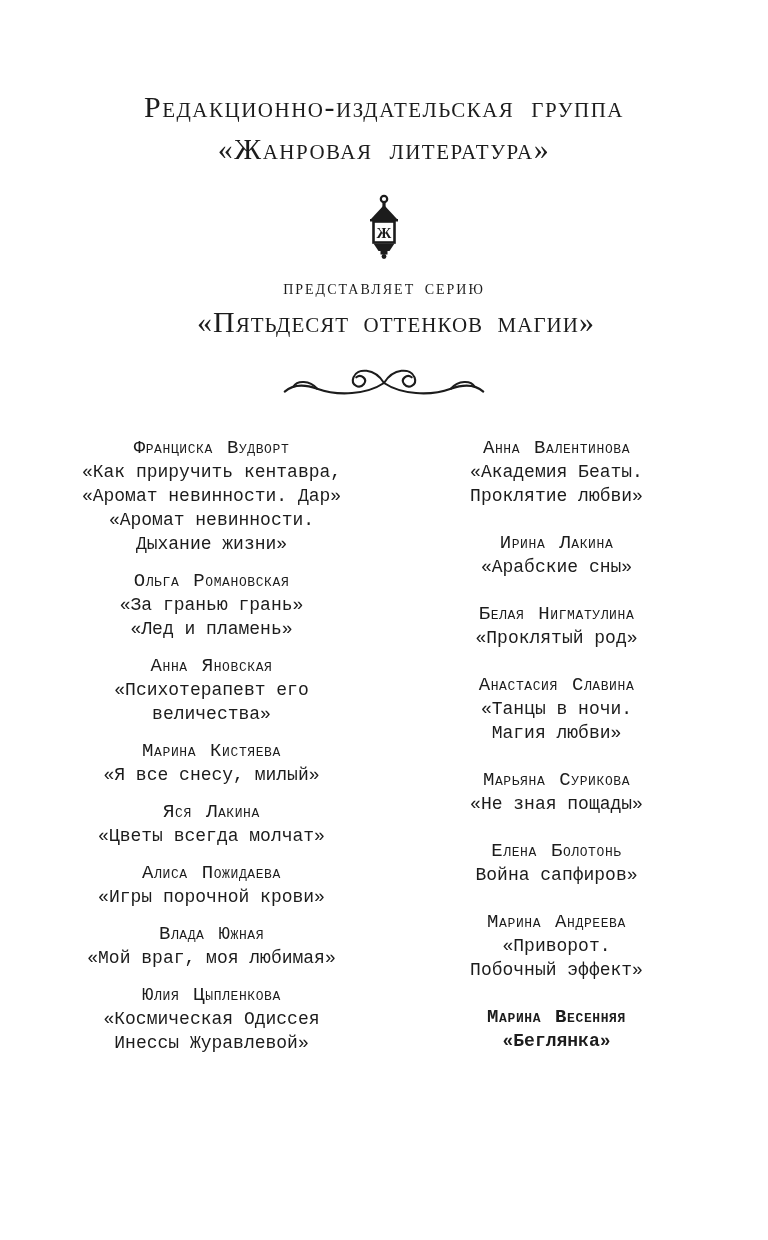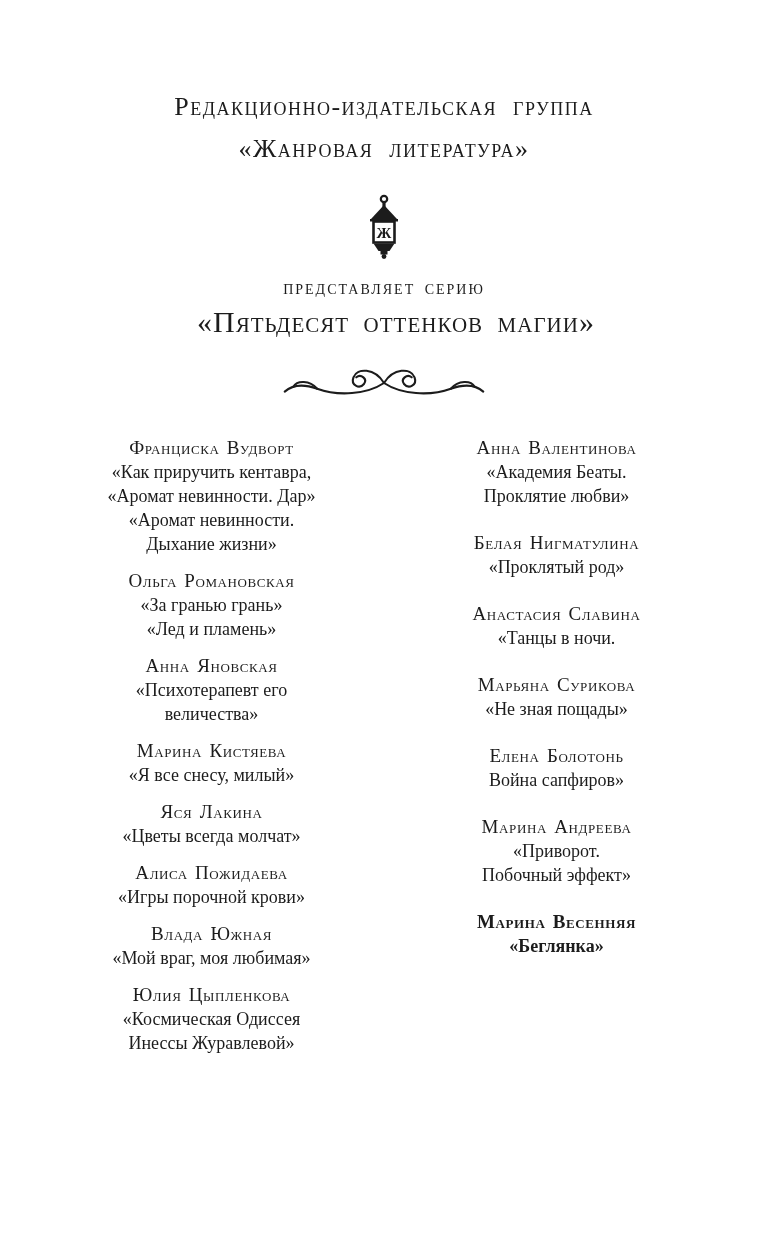--- a/index.html
+++ b/index.html
@@ -16,21 +16,21 @@
   }
   .page {
     box-sizing: border-box;
     width: 768px;
     height: 1240px;
     padding-top: 86px;
     text-align: center;
   }
   .h1-line {
     font-variant: small-caps;
-    font-size: 26px;
+    font-size: 30px;
     letter-spacing: 1.5px;
     word-spacing: 8px;
     line-height: 42px;
   }
   .lantern-wrap {
     margin-top: 24px;
     height: 66px;
   }
   .presents {
     margin-top: 22px;
@@ -48,20 +48,21 @@
     margin-left: 24px;
   }
   .flourish-wrap {
     margin-top: 20px;
     height: 42px;
   }
   .columns {
     display: flex;
     width: 690px;
     margin: 32px auto 0;
+    font-family: Liberation Mono, monospace;
   }
   .col {
     width: 50%;
     padding: 0 8px;
     box-sizing: border-box;
   }
   .entry {
     font-size: 18px;
     line-height: 24px;
     margin-bottom: 13px;
@@ -162,26 +163,31 @@
           <div class="title-line">Инессы Журавлевой»</div>
         </div>
       </div>
     <div class="col col-right">
         <div class="entry">
           <div class="author">Анна Валентинова</div>
           <div class="title-line">«Академия Беаты.</div>
           <div class="title-line">Проклятие любви»</div>
         </div>
         <div class="entry">
+          <div class="author">Ирина Лакина</div>
+          <div class="title-line">«Арабские сны»</div>
+        </div>
+        <div class="entry">
           <div class="author">Белая Нигматулина</div>
           <div class="title-line">«Проклятый род»</div>
         </div>
         <div class="entry">
           <div class="author">Анастасия Славина</div>
           <div class="title-line">«Танцы в ночи.</div>
+          <div class="title-line">Магия любви»</div>
         </div>
         <div class="entry">
           <div class="author">Марьяна Сурикова</div>
           <div class="title-line">«Не зная пощады»</div>
         </div>
         <div class="entry">
           <div class="author">Елена Болотонь</div>
           <div class="title-line">Война сапфиров»</div>
         </div>
         <div class="entry">

